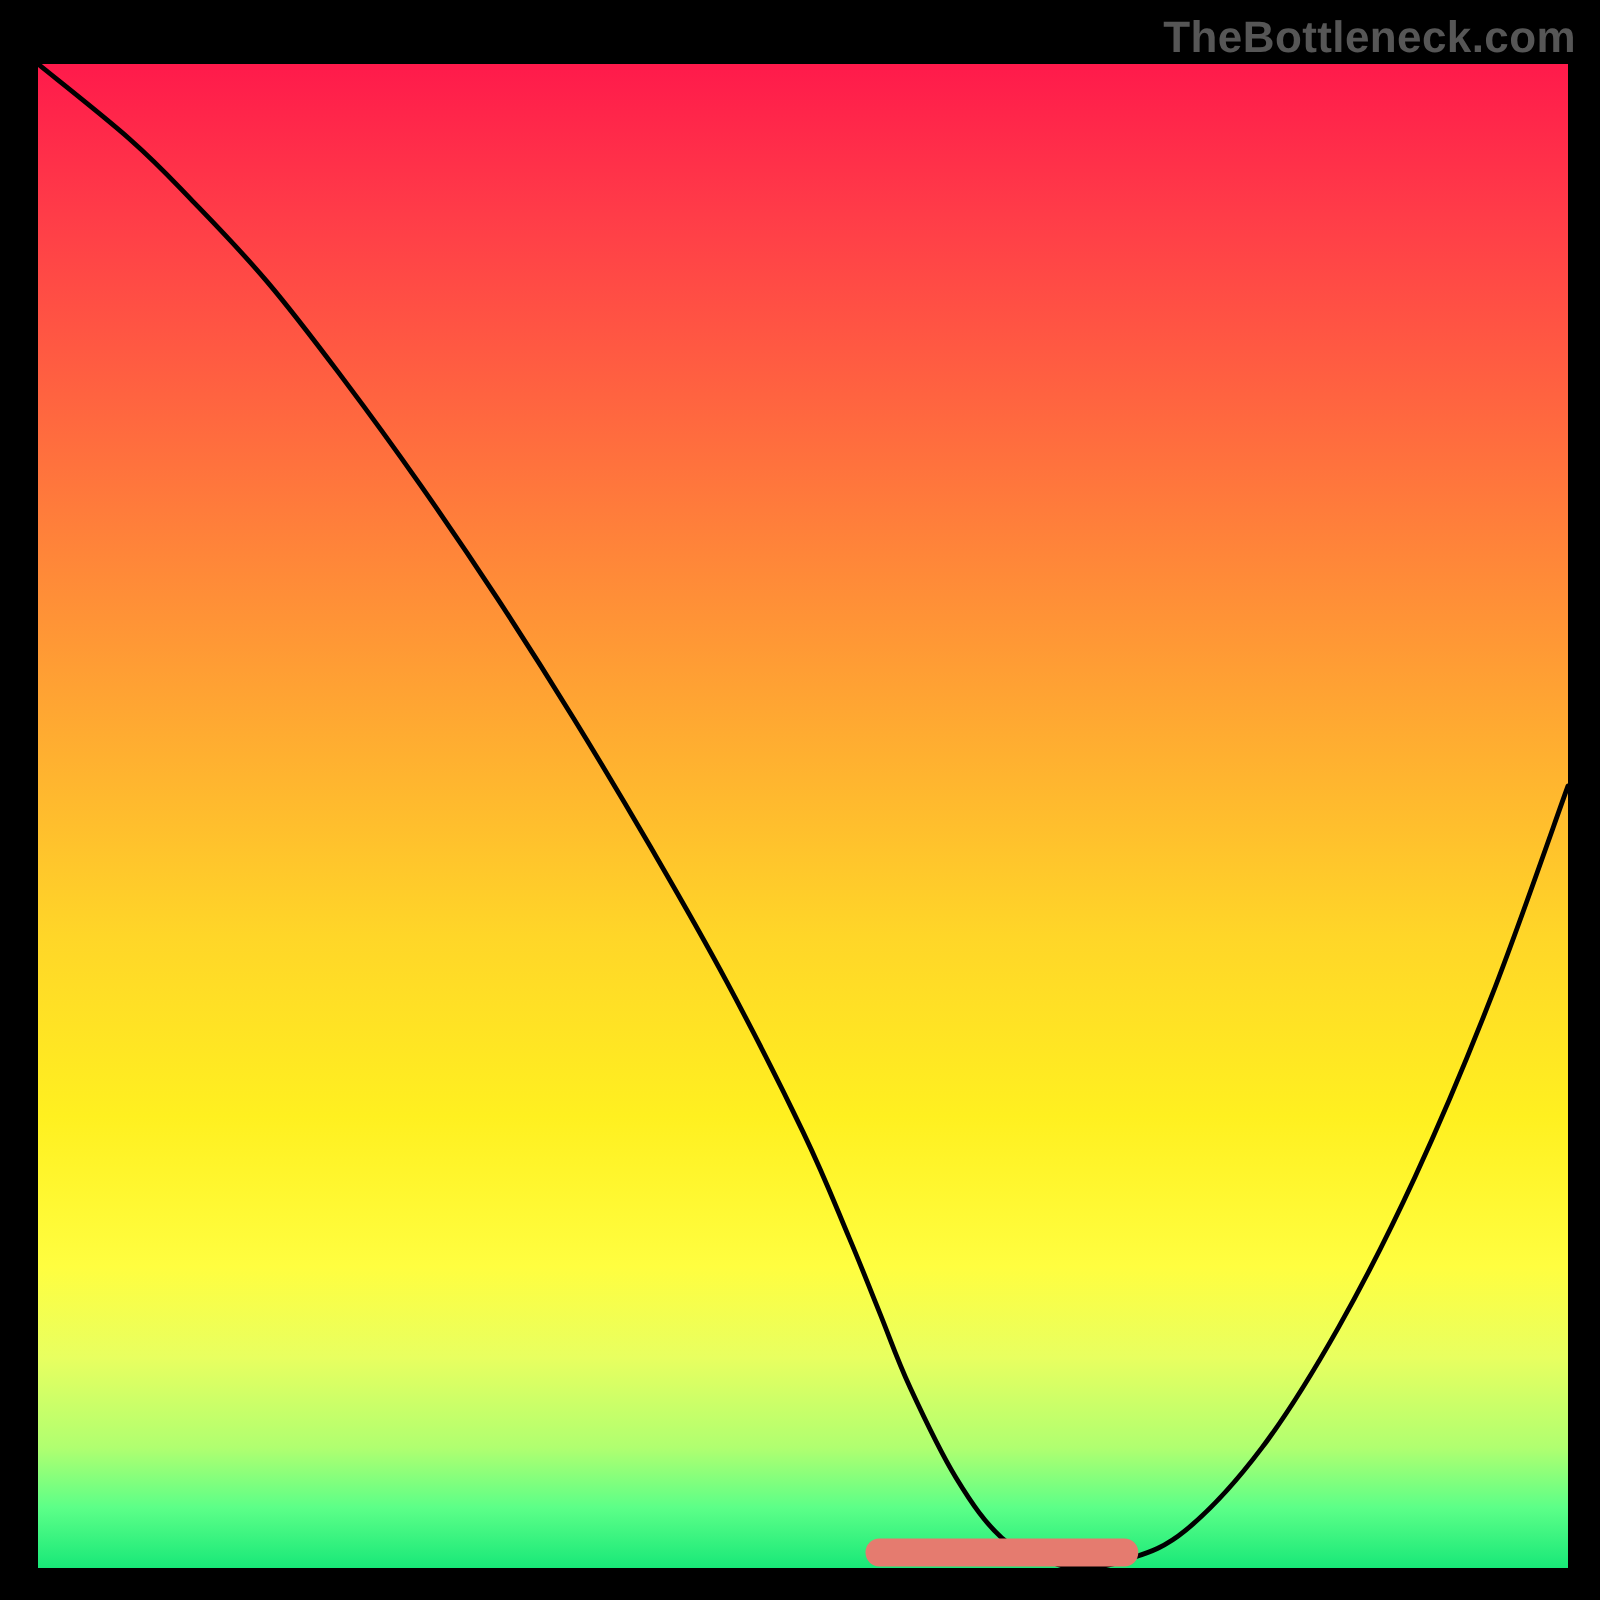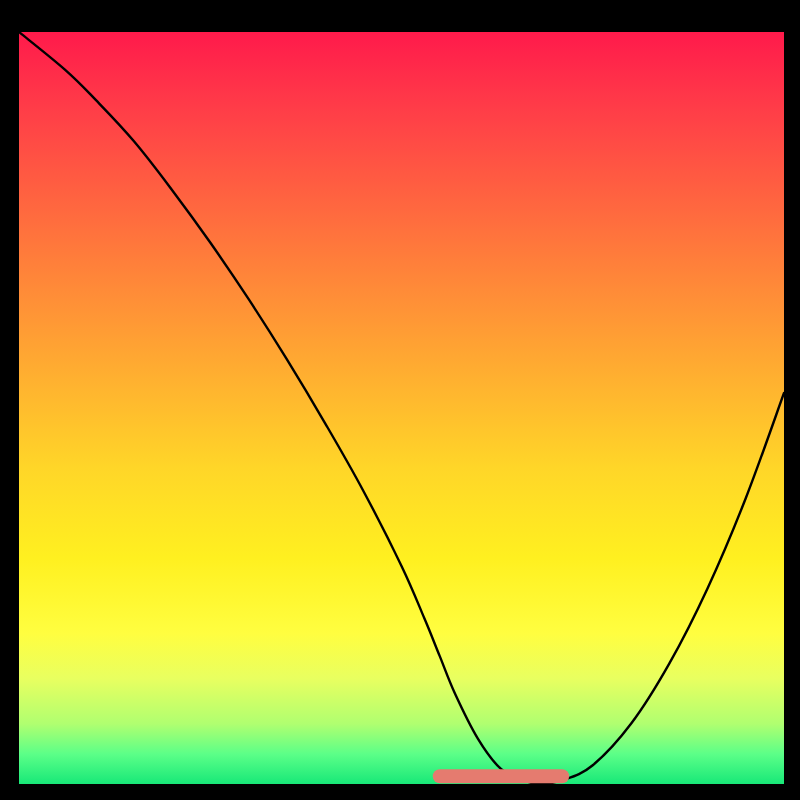--- a/index.html
+++ b/index.html
@@ -52,19 +52,20 @@
   .plot svg {
     display: block;
     width: 100%;
     height: 100%;
   }
 </style>
 </head>
 <body>
 
 <div class="container">
+  <div class="watermark">TheBottleneck.com</div>
   <div class="plot">
     <svg viewBox="0 0 765 752" preserveAspectRatio="none">
       <path d="M 0.00 0.00 C 8.26 6.77, 32.13 25.42, 45.90 37.60 C 59.67 49.78, 64.11 54.82, 76.50 67.68 C 88.89 80.54, 100.98 92.80, 114.75 109.04 C 128.52 125.28, 139.23 139.65, 153.00 157.92 C 166.77 176.19, 177.48 190.93, 191.25 210.56 C 205.02 230.19, 215.73 245.98, 229.50 266.96 C 243.27 287.94, 253.98 304.79, 267.75 327.12 C 281.52 349.45, 292.23 367.35, 306.00 391.04 C 319.77 414.73, 330.48 433.00, 344.25 458.72 C 358.02 484.44, 371.48 510.91, 382.50 533.92 C 393.52 556.93, 398.57 570.32, 405.45 586.56 C 412.34 602.80, 415.24 610.62, 420.75 624.16 C 426.26 637.70, 429.16 646.87, 436.05 661.76 C 442.93 676.65, 450.74 693.34, 459.00 706.88 C 467.26 720.42, 473.69 729.52, 481.95 736.96 C 490.21 744.40, 498.02 745.53, 504.90 748.24 C 511.79 750.95, 513.32 752.00, 520.20 752.00 C 527.09 752.00, 533.51 751.62, 543.15 748.24 C 552.79 744.86, 561.36 743.35, 573.75 733.20 C 586.14 723.05, 598.23 710.11, 612.00 691.84 C 625.77 673.57, 636.48 656.04, 650.25 631.68 C 664.02 607.32, 674.73 586.26, 688.50 556.48 C 702.27 526.70, 712.98 501.43, 726.75 466.24 C 740.52 431.05, 758.12 379.91, 765.00 360.96" id="mainCurve" stroke="#000" stroke-width="2.4" fill="none" stroke-linejoin="round" stroke-linecap="round"></path>
       <path d="M 420.75 744.24 L 543.15 744.24" id="bottomBar" stroke="#e57b6f" stroke-width="14" fill="none" stroke-linecap="round"></path>
     </svg>
   </div>
 </div>
 
 </body></html>

